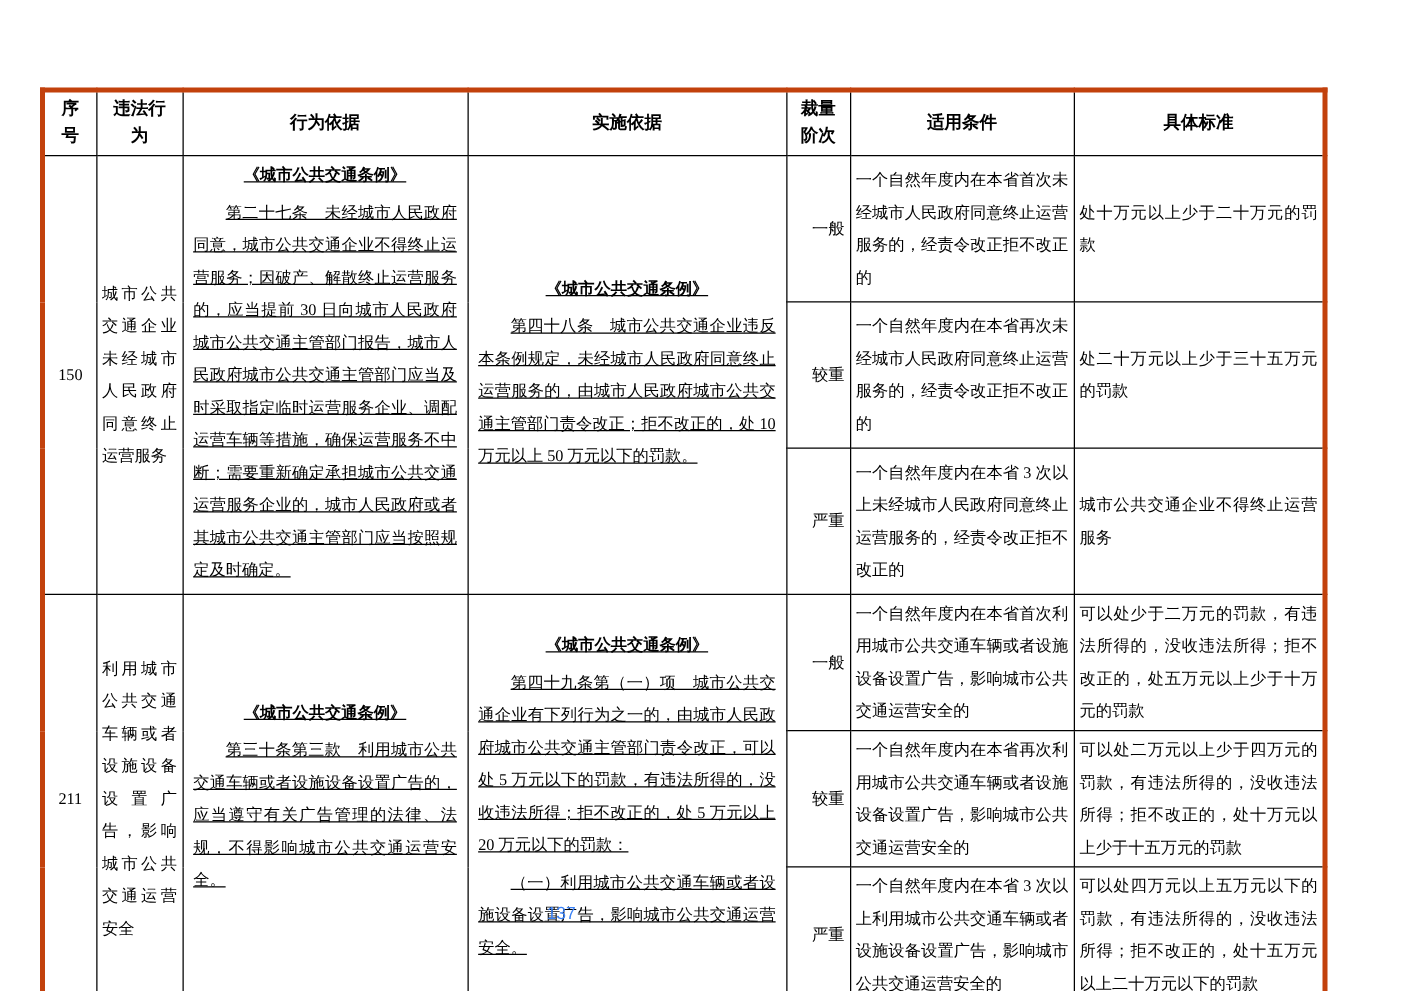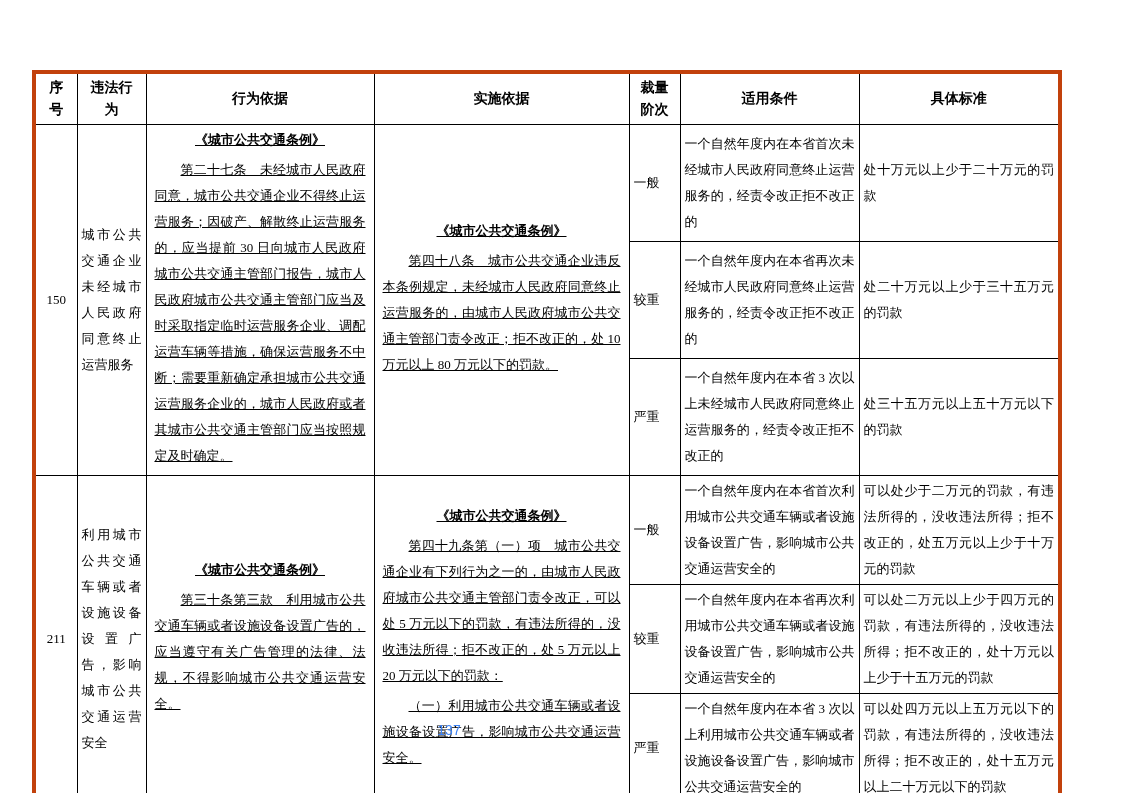--- a/index.html
+++ b/index.html
@@ -56,21 +56,21 @@
     text-align: center;
     line-height: 26px;
   }
   .basis-body {
     margin: 4px;
     text-indent: 2em;
     text-align: justify;
     text-justify: inter-character;
     line-height: 26px;
   }
-  .tier-cell { text-align: left; padding: 2px 2px; }
+  .tier-cell { text-align: right; padding: 2px 2px; }
   .cond-cell, .std-cell {
     font-size: 12.5px;
     text-align: justify;
     text-justify: inter-character;
     line-height: 26px;
     padding: 2px 5px;
   }
   .page-number {
     position: absolute;
     left: 0; top: 722px;
@@ -111,35 +111,35 @@
 
       <tr style="height:91px">
         <td rowspan="3" class="no-cell">150</td>
         <td rowspan="3" class="behavior-cell">城市公共交通企业未经城市人民政府同意终止运营服务</td>
         <td rowspan="3" class="basis-cell">
           <p class="basis-title">《城市公共交通条例》</p>
           <p class="basis-body">第二十七条　未经城市人民政府同意，城市公共交通企业不得终止运营服务；因破产、解散终止运营服务的，应当提前 30 日向城市人民政府城市公共交通主管部门报告，城市人民政府城市公共交通主管部门应当及时采取指定临时运营服务企业、调配运营车辆等措施，确保运营服务不中断；需要重新确定承担城市公共交通运营服务企业的，城市人民政府或者其城市公共交通主管部门应当按照规定及时确定。</p>
         </td>
         <td rowspan="3" class="basis-cell">
           <p class="basis-title">《城市公共交通条例》</p>
-          <p class="basis-body">第四十八条　城市公共交通企业违反本条例规定，未经城市人民政府同意终止运营服务的，由城市人民政府城市公共交通主管部门责令改正；拒不改正的，处 10 万元以上 80 万元以下的罚款。</p>
+          <p class="basis-body">第四十八条　城市公共交通企业违反本条例规定，未经城市人民政府同意终止运营服务的，由城市人民政府城市公共交通主管部门责令改正；拒不改正的，处 10 万元以上 50 万元以下的罚款。</p>
         </td>
         <td class="tier-cell">一般</td>
         <td class="cond-cell">一个自然年度内在本省首次未经城市人民政府同意终止运营服务的，经责令改正拒不改正的</td>
         <td class="std-cell">处十万元以上少于二十万元的罚款</td>
       </tr>
       <tr style="height:94px">
         <td class="tier-cell">较重</td>
         <td class="cond-cell">一个自然年度内在本省再次未经城市人民政府同意终止运营服务的，经责令改正拒不改正的</td>
         <td class="std-cell">处二十万元以上少于三十五万元的罚款</td>
       </tr>
       <tr style="height:97px">
         <td class="tier-cell">严重</td>
         <td class="cond-cell">一个自然年度内在本省 3 次以上未经城市人民政府同意终止运营服务的，经责令改正拒不改正的</td>
-        <td class="std-cell">处三十五万元以上五十万元以下的罚款</td>
+        <td class="std-cell">城市公共交通企业不得终止运营服务</td>
       </tr>
 
       <tr style="height:95px">
         <td rowspan="3" class="no-cell">211</td>
         <td rowspan="3" class="behavior-cell">利用城市公共交通车辆或者设施设备设置广告，影响城市公共交通运营安全</td>
         <td rowspan="3" class="basis-cell">
           <p class="basis-title">《城市公共交通条例》</p>
           <p class="basis-body">第三十条第三款　利用城市公共交通车辆或者设施设备设置广告的，应当遵守有关广告管理的法律、法规，不得影响城市公共交通运营安全。</p>
         </td>
         <td rowspan="3" class="basis-cell">

